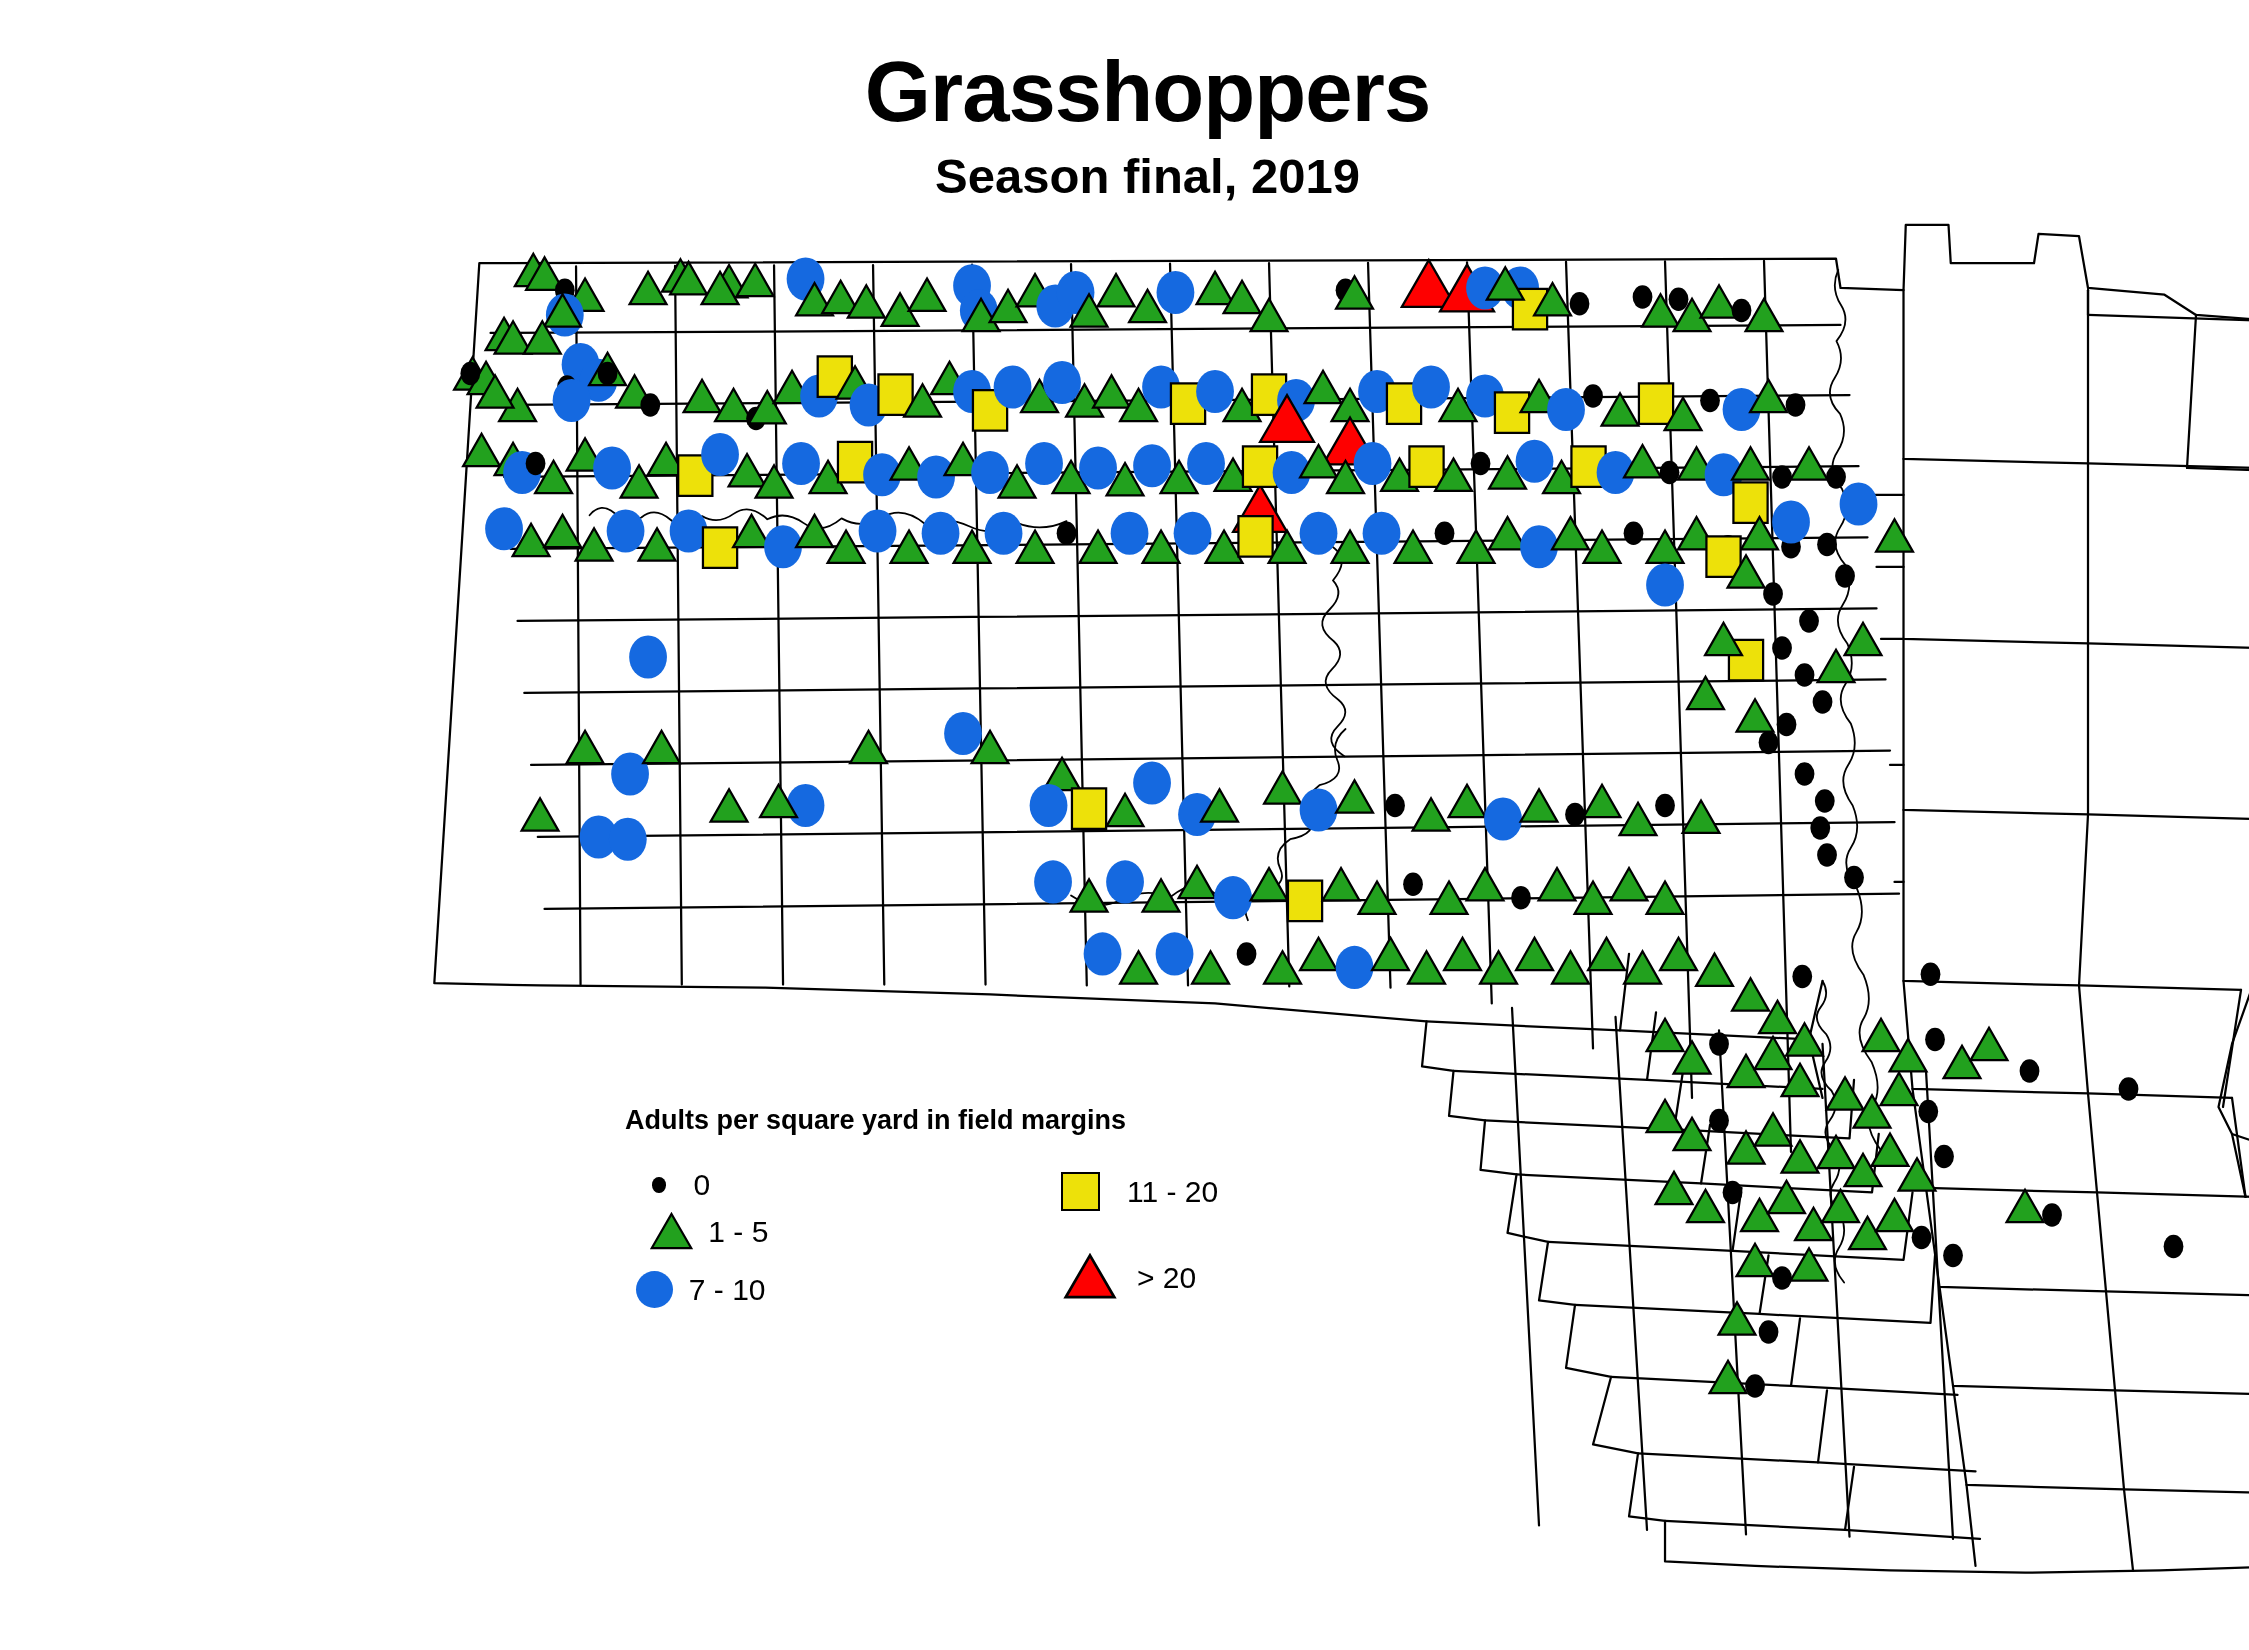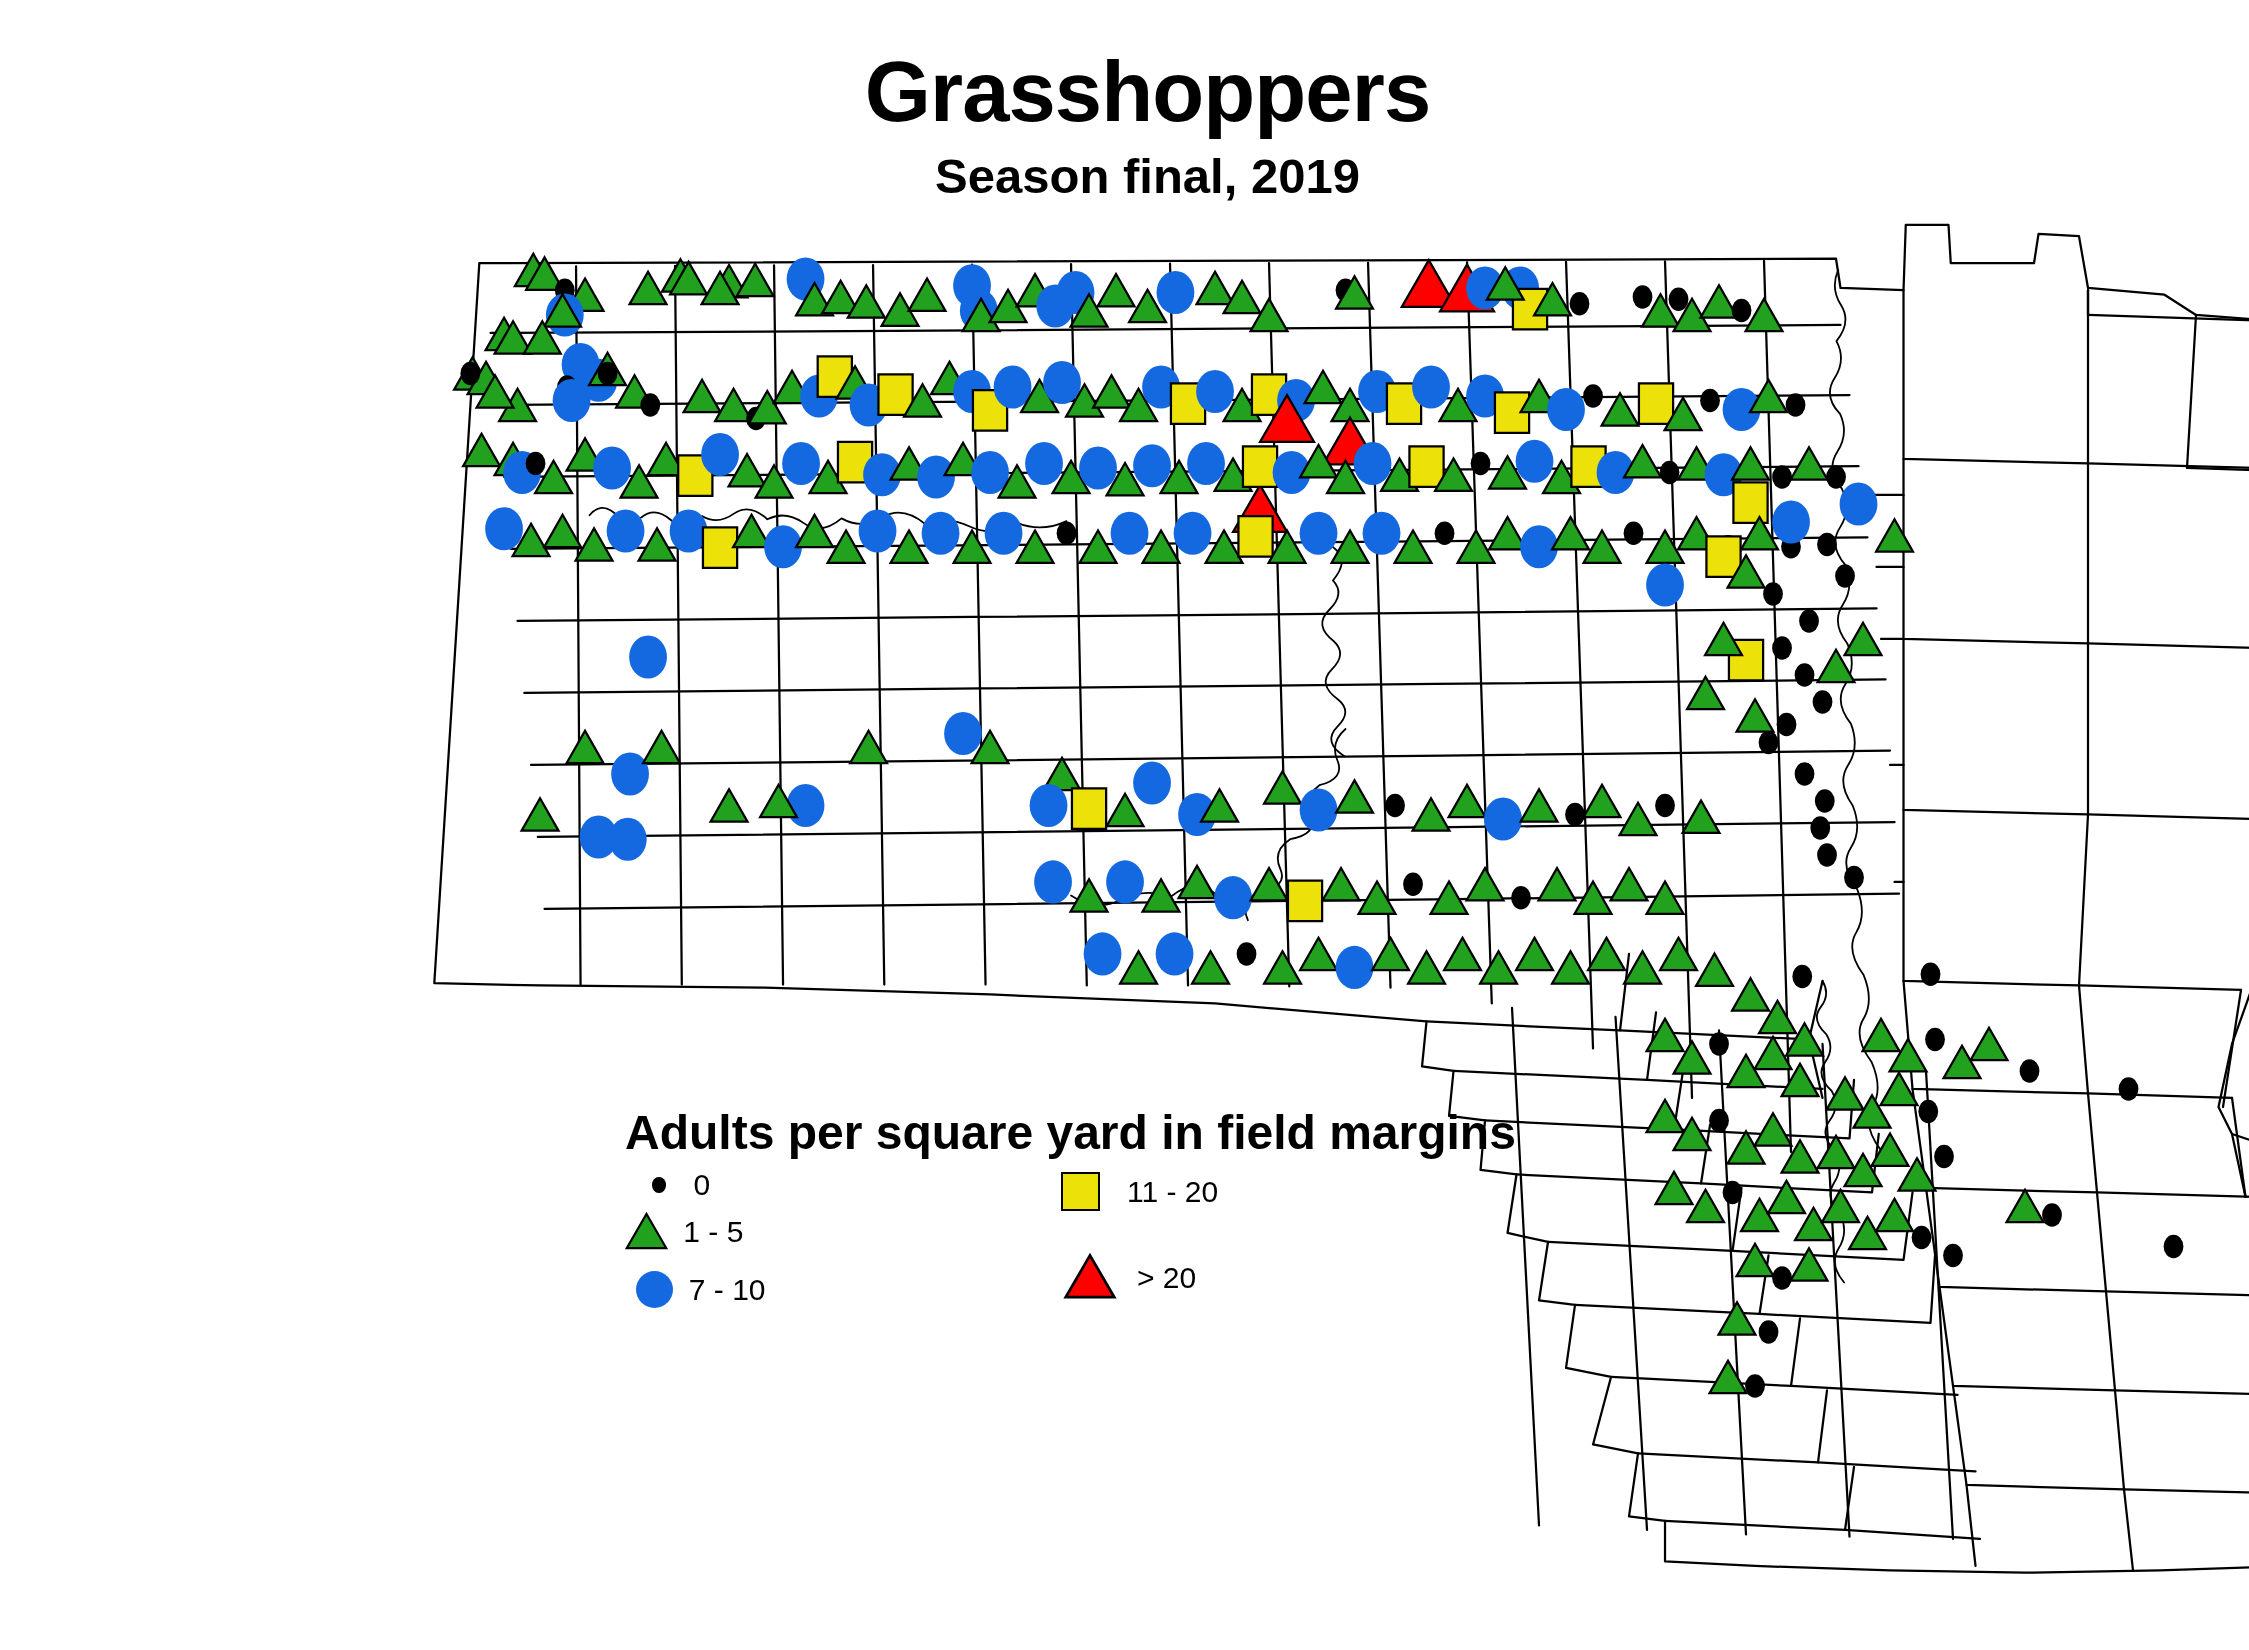--- a/index.html
+++ b/index.html
@@ -12,21 +12,21 @@
   #title-block{position:absolute;left:0;top:49px;width:2295px;text-align:center;}
   #map-title{font-size:85px;font-weight:bold;line-height:1.0;letter-spacing:-0.9px;color:#000;}
   #map-subtitle{font-size:49px;font-weight:bold;line-height:1.0;margin-top:18px;color:#000;}
 
   
   #map-wrap{position:absolute;left:0;top:0;width:3074px;height:1651px;}
   #map-svg{position:absolute;left:0;top:0;width:3074px;height:1651px;}
 
   
   #legend{position:absolute;left:625px;top:1105px;width:945px;height:315px;}
-  #legend-title{position:absolute;left:0;top:0;font-size:48px;font-weight:bold;
+  #legend-title{position:absolute;left:0;top:0;font-size:27px;font-weight:bold;
                 white-space:nowrap;color:#000;}
   .legend-row{position:absolute;display:flex;align-items:center;}
   .legend-swatch{position:relative;display:inline-block;}
   .legend-label{font-size:30px;color:#000;white-space:nowrap;}
 
   .sw-dot{width:13.5px;height:15.3px;border-radius:50%;background:#000;}
   .sw-circle-blue{width:37px;height:37px;border-radius:50%;background:#1569e0;}
   .sw-square-yellow{width:35px;height:35px;background:#ede10a;border:2.2px solid #000;}
 </style>
 </head>
@@ -562,21 +562,21 @@
   </div>
 
   <div id="legend">
     <div id="legend-title">Adults per square yard in field margins</div>
 
     <div class="legend-row" style="left:27px;top:63px;">
       <span class="legend-swatch sw-dot"></span>
       <span class="legend-label" style="margin-left:28px;">0</span>
     </div>
 
-    <div class="legend-row" style="left:0;top:107px;text-align:right;">
+    <div class="legend-row" style="left:25px;top:107px;text-align:right;">
       <span class="legend-swatch">
         <svg width="43" height="38" viewBox="0 0 96 84">
             <polygon points="48,4 92,80 4,80" fill="#22a11e" stroke="#000" stroke-width="5"></polygon>
           </svg>
       </span>
       <span class="legend-label" style="margin-left:15.3px;">1 - 5</span>
     </div>
 
     <div class="legend-row" style="left:10.8px;top:166px;">
       <span class="legend-swatch sw-circle-blue"></span>

